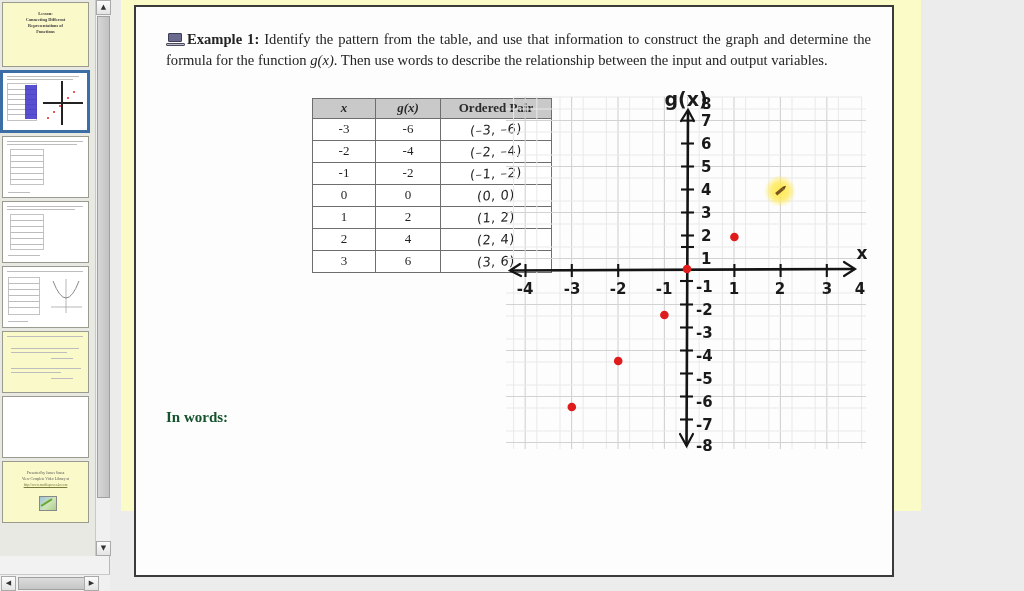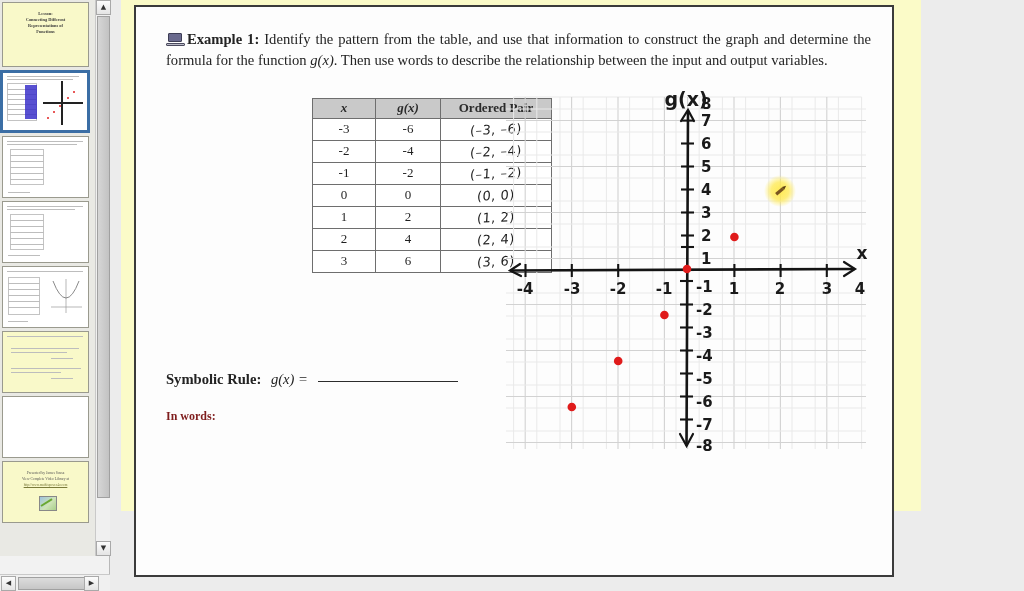--- a/index.html
+++ b/index.html
@@ -186,21 +186,21 @@
   #symbolic-rule{
     position:absolute;left:30px;top:362px;
     font-size:14.6px;color:#232323;
   }
   #rule-blank{
     display:inline-block;width:140px;border-bottom:1.6px solid #2c2c2c;
     margin-left:6px;vertical-align:2px;height:12px;
   }
   #in-words{
     position:absolute;left:30px;top:402px;
-    font-size:12px;color:#7f1d1d;
+    font-size:15px;color:#14532d;
   }
 
   
   #graph{
     position:absolute;left:366px;top:80px;width:368px;height:372px;
   }
   #graph svg{display:block;}
 
   .hand{
     font-family:"DejaVu Sans",sans-serif;
@@ -393,25 +393,20 @@
               <td class="ink"><span>(2, 4)</span></td>
             </tr>
             <tr>
               <td>3</td>
               <td>6</td>
               <td class="ink"><span>(3, 6)</span></td>
             </tr>
           </tbody>
         </table>
 
-        <div id="symbolic-rule">
-          <span class="bold">Symbolic Rule:</span>
-          <span class="ital" style="margin-left:6px;">g(x) =</span>
-          <span id="rule-blank"></span>
-        </div>
 
         <div id="in-words">
           <span class="bold">In words:</span>
         </div>
 
         <div id="graph">
           <svg width="368" height="372" viewBox="0 0 368 372">
             <defs>
               <radialGradient id="glow">
                 <stop offset="0%" stop-color="#ffe94d" stop-opacity="0.95"></stop>

